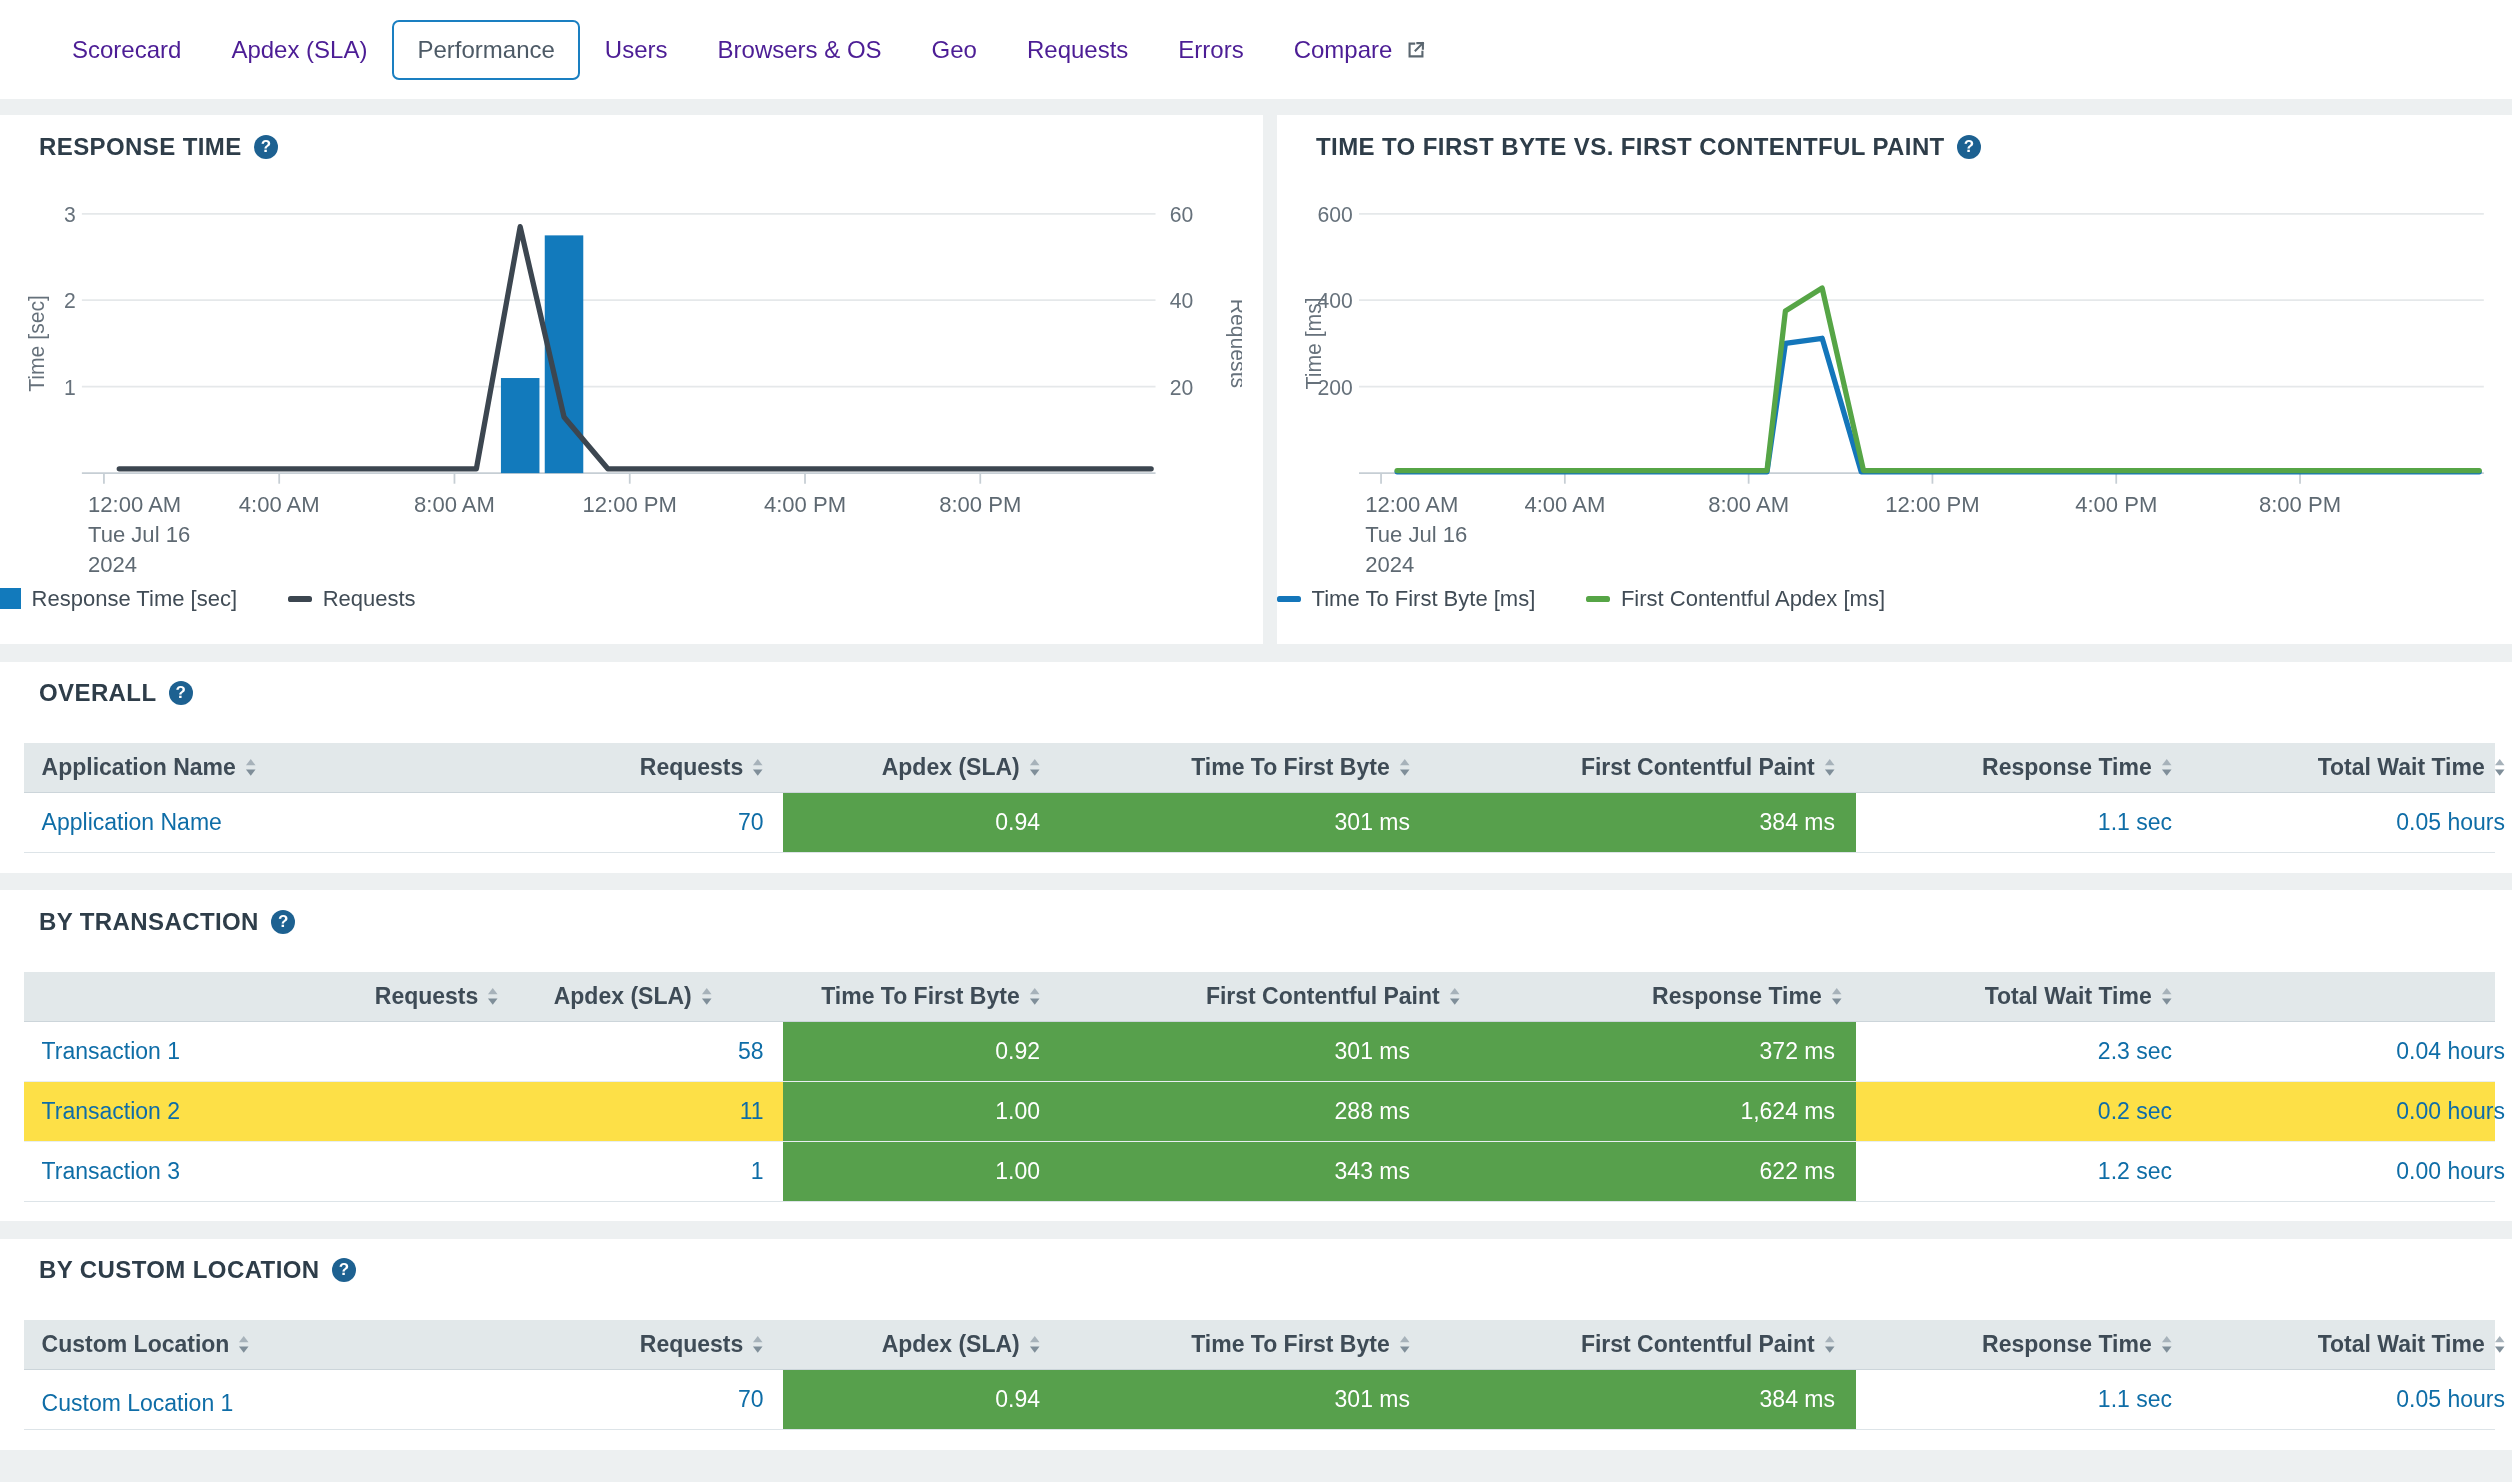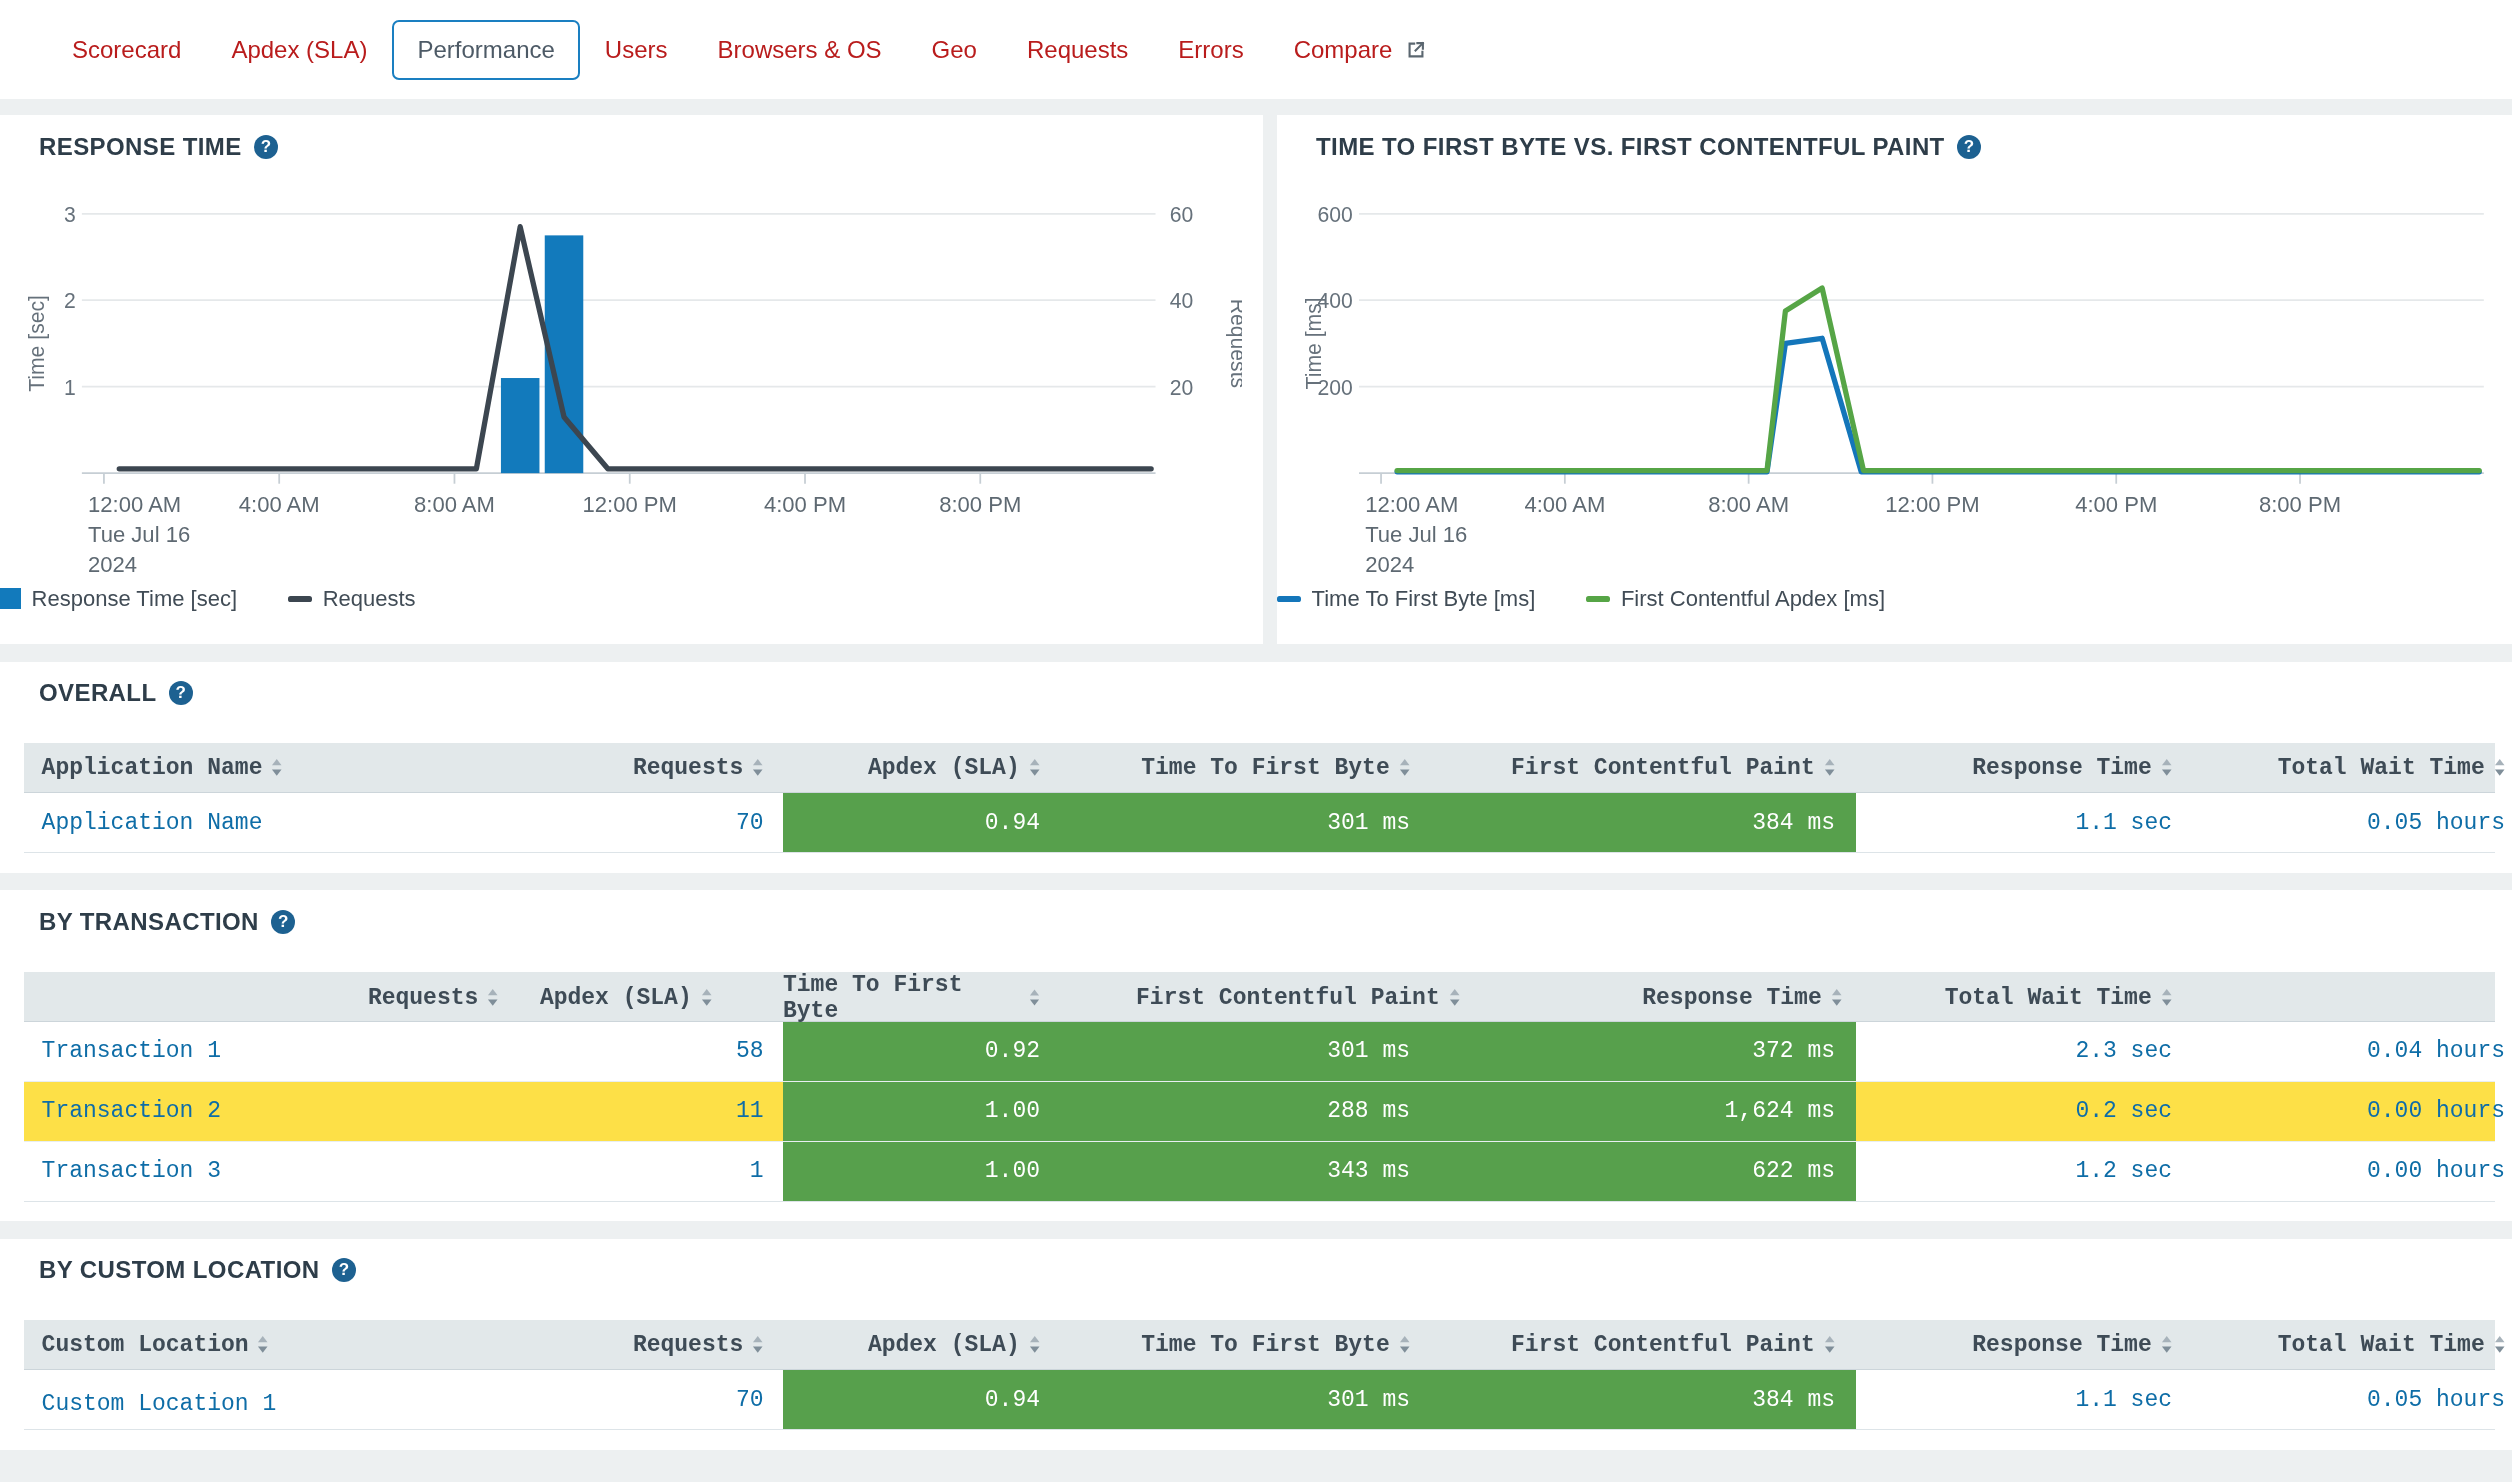--- a/index.html
+++ b/index.html
@@ -4,41 +4,41 @@
 <style>
   html,body{margin:0;padding:0;}
   body{
     width:2512px;height:1483px;overflow:hidden;
     background:#edf0f1;
     font-family:"Liberation Sans","DejaVu Sans",sans-serif;
     -webkit-font-smoothing:antialiased;
   }
   
   .tabbar{height:99px;background:#fff;display:flex;align-items:center;padding-left:47px;}
-  .tab{font-size:24px;color:#b91c1c;padding:14px 23px;display:flex;align-items:center;gap:12.3px;
+  .tab{font-size:24px;color:#4c1d95;padding:14px 23px;display:flex;align-items:center;gap:12.3px;
        cursor:pointer;white-space:nowrap;border:2.6px solid transparent;}
   .tab.active{border:2.6px solid #1a7fc1;border-radius:7px;color:#4d5a66;}
   .tab svg{display:block;}
   
   .charts{display:flex;gap:14px;margin-top:16px;height:529px;}
   .card{background:#fff;}
   .chart-card-left{width:1263px;flex:0 0 auto;}
   .chart-card-right{flex:1 1 auto;}
   .sec-title{display:flex;align-items:center;gap:12.3px;padding:17.6px 0 0 39px;}
   .sec-title h2{font-size:24px;color:#2e3d49;margin:0;font-weight:700;letter-spacing:0.4px;}
   .help{width:24px;height:24px;border-radius:50%;background:#1d6191;color:#fff;font-size:17px;
         font-weight:700;display:flex;align-items:center;justify-content:center;flex:0 0 auto;cursor:pointer;}
   .chart-svg{margin:21px 0 0 21px;display:block;}
   .legend{display:flex;justify-content:flex-start;gap:51px;margin-top:7px;}
   .legend-item{display:flex;align-items:center;gap:10.6px;font-size:22px;color:#414c56;}
   .sw-bar{width:21px;height:21px;}
   .sw-line{width:24px;height:6.2px;border-radius:2.6px;}
   
   .table-card{margin-top:17.6px;padding-bottom:19.4px;}
-  .tbl{margin:36px 17px 0 24px;font-family:Liberation Mono, monospace;}
+  .tbl{margin:36px 17px 0 24px;}
   .tr{display:grid;align-items:stretch;}
   .tr.head{height:49px;background:#e2e8ea;border-bottom:1.8px solid #ccd5da;}
   .tr.row{height:59px;background:#fff;border-bottom:1.8px solid #e8eef1;}
   .tr.row.alt{background:#fde047;}
   .tr.row:last-child{border-bottom:1.8px solid #dde4e8;}
   .th{font-weight:700;color:#3e4b56;font-size:23px;display:flex;align-items:center;
       justify-content:flex-end;gap:8.8px;cursor:pointer;}
   .th.left{justify-content:flex-start;padding-left:17.6px;}
   .td{font-size:23px;display:flex;align-items:center;justify-content:flex-end;color:#36434f;}
   .td.left{justify-content:flex-start;padding-left:17.6px;}

